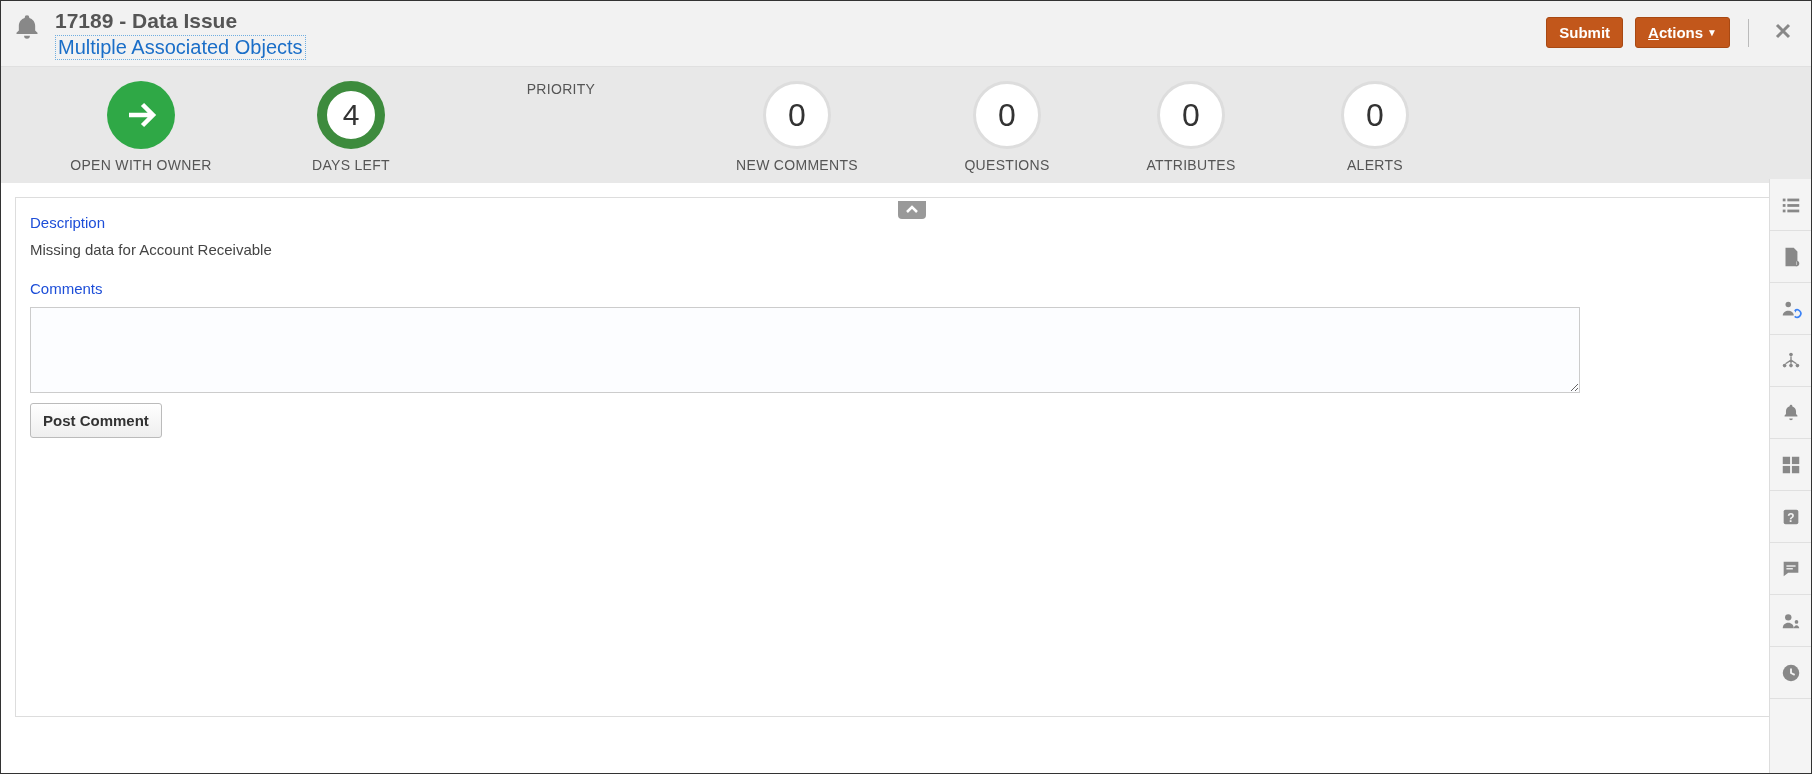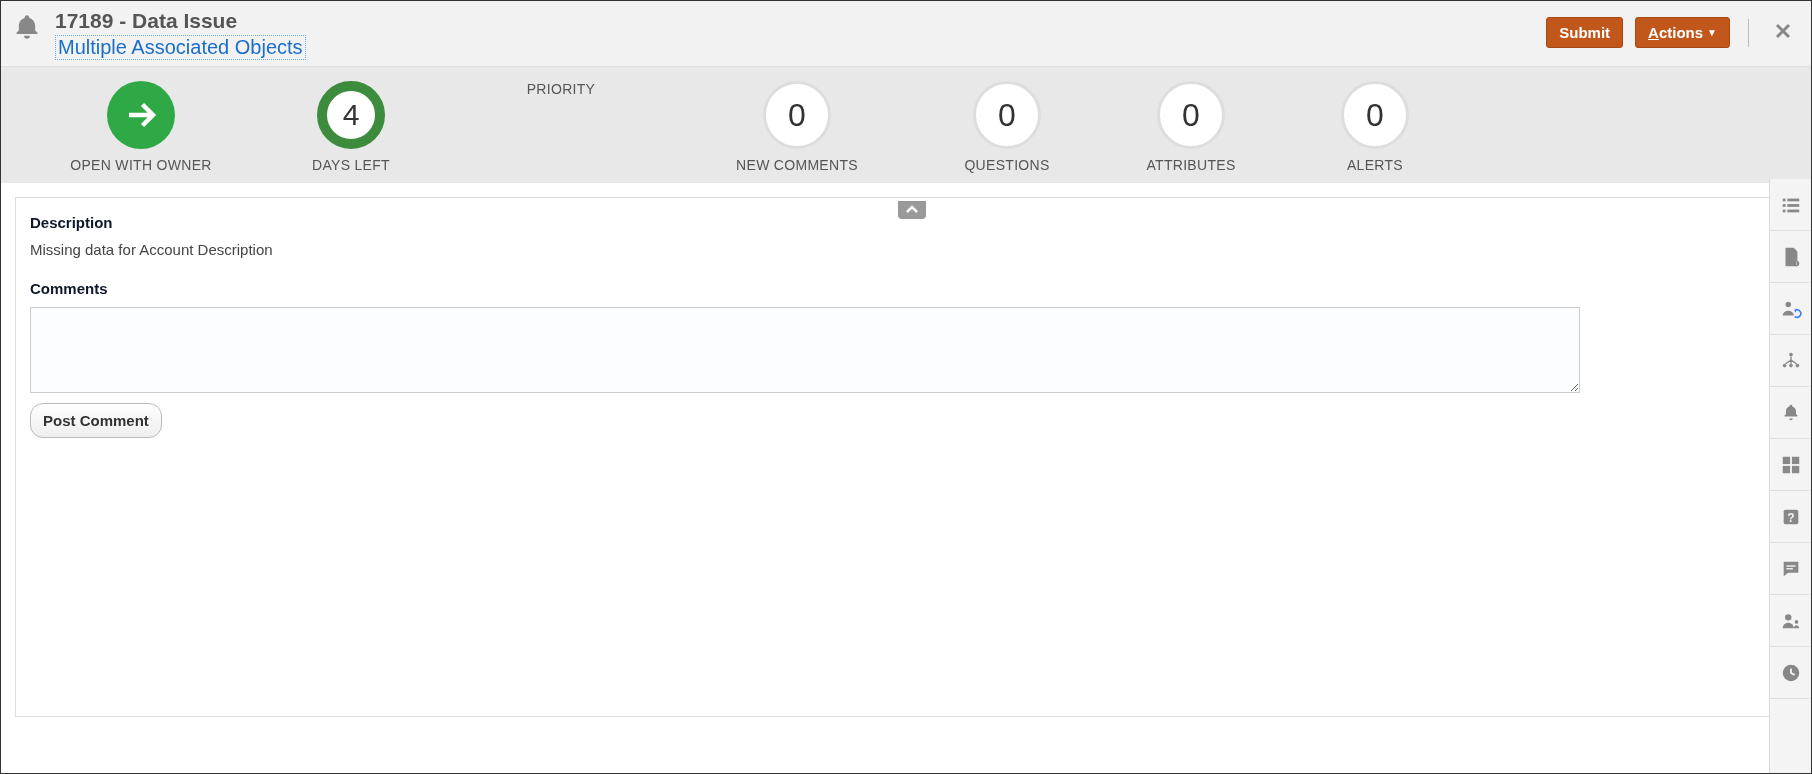--- a/index.html
+++ b/index.html
@@ -168,22 +168,22 @@
       flex: 1;
       padding: 14px 14px;
     }
     .content-box {
       border: 1px solid #ddd;
       padding: 16px 14px;
       min-height: 520px;
     }
     .section-title {
       font-size: 15px;
-      font-weight: bold;
-      color: #0f172a;
+      font-weight: normal;
+      color: #1d4ed8;
       margin-bottom: 10px;
     }
     .section-text {
       font-size: 15px;
       color: #444;
       margin-bottom: 22px;
     }
     .comment-textarea {
       width: 1550px;
       max-width: 100%;
@@ -193,21 +193,21 @@
       resize: both;
       padding: 6px;
       font-family: inherit;
       font-size: 14px;
       margin-bottom: 10px;
       display: block;
     }
     .btn-default {
       background: linear-gradient(#fff, #eee);
       border: 1px solid #bbb;
-      border-radius: 13px;
+      border-radius: 3px;
       padding: 8px 12px;
       font-size: 15px;
       font-weight: bold;
       color: #333;
       cursor: pointer;
     }
     .sidebar {
       width: 42px;
       background: #f4f4f4;
       border-left: 1px solid #ddd;
@@ -301,21 +301,21 @@
 <div class="collapse-handle">
   <svg width="14" height="10" viewBox="0 0 14 10" fill="none" stroke="#fff" stroke-width="2.5">
       <path d="M2 7l5-5 5 5"></path>
     </svg>
 </div>
 
 <div class="main-area">
   <div class="content">
     <div class="content-box">
       <div class="section-title">Description</div>
-      <div class="section-text">Missing data for Account Description</div>
+      <div class="section-text">Missing data for Account Receivable</div>
 
       <div class="section-title">Comments</div>
 
       <textarea class="comment-textarea" style=""></textarea>
       <button class="btn-default">Post Comment</button>
     </div>
   </div>
 </div>
 
 <div class="sidebar">

